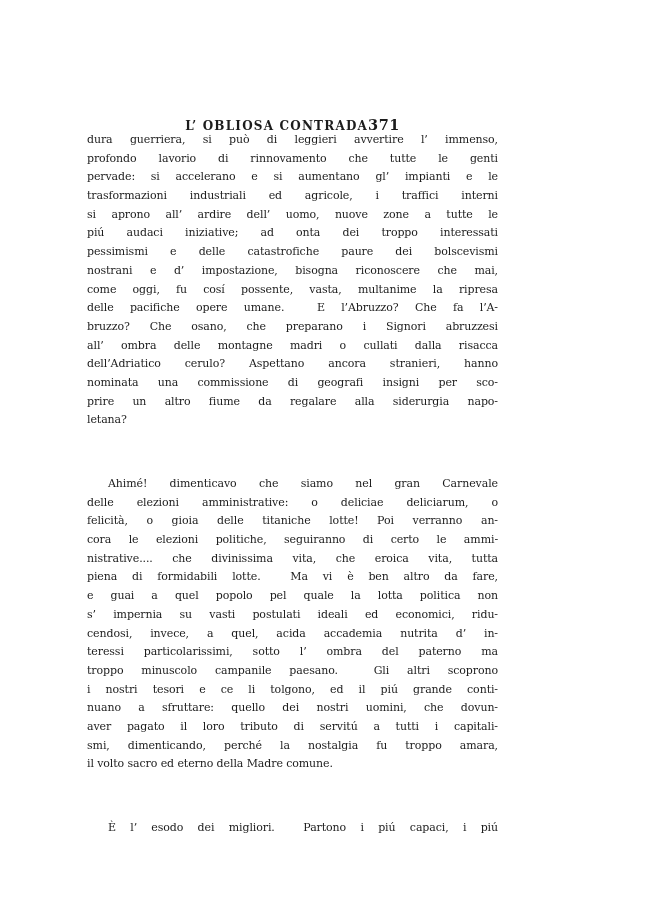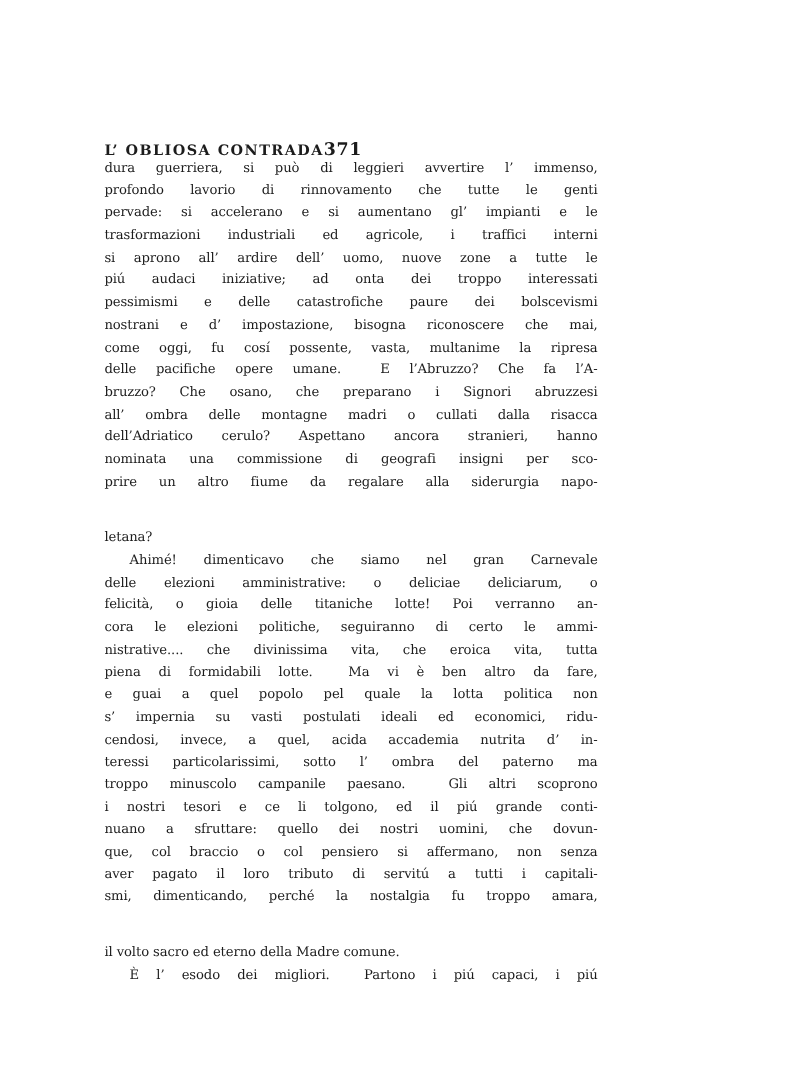--- a/index.html
+++ b/index.html
@@ -15,21 +15,21 @@
     font-family: "DejaVu Serif", serif;
     color: #1c1c1c;
     overflow: hidden;
   }
   .header {
     position: absolute;
     left: 87px;
     top: 103px;
     width: 411px;
     display: flex;
-    justify-content: flex-start;
+    justify-content: center;
     align-items: baseline;
   }
   .running-title {
     font-size: 12px;
     font-weight: bold;
     letter-spacing: 1.2px;
     white-space: nowrap;
   }
   .page-number {
     font-size: 14.5px;
@@ -49,24 +49,24 @@
   .line {
     text-align: justify;
     text-align-last: justify;
     white-space: nowrap;
     height: 18.7px;
     overflow: visible;
   }
   .line.no-justify {
     text-align: left;
     text-align-last: left;
-    margin-top: 28px;
   }
   .line.indent {
     text-indent: 21px;
+    margin-top: 45px;
   }
 </style>
 </head>
 <body>
 
 <div class="page">
   <div class="header">
     <span class="running-title">L’ OBLIOSA CONTRADA</span>
     <span class="page-number">371</span>
   </div>
@@ -93,19 +93,18 @@
       <div class="line">cora le elezioni politiche, seguiranno di certo le ammi-</div>
       <div class="line">nistrative.... che divinissima vita, che eroica vita, tutta</div>
       <div class="line">piena di formidabili lotte.&nbsp; Ma vi è ben altro da fare,</div>
       <div class="line">e guai a quel popolo pel quale la lotta politica non</div>
       <div class="line">s’ impernia su vasti postulati ideali ed economici, ridu-</div>
       <div class="line">cendosi, invece, a quel, acida accademia nutrita d’ in-</div>
       <div class="line">teressi particolarissimi, sotto l’ ombra del paterno ma</div>
       <div class="line">troppo minuscolo campanile paesano.&nbsp; Gli altri scoprono</div>
       <div class="line">i nostri tesori e ce li tolgono, ed il piú grande conti-</div>
       <div class="line">nuano a sfruttare: quello dei nostri uomini, che dovun-</div>
-      <div class="line">que, col braccio o col pensiero si affermano, non senza</div>
       <div class="line">aver pagato il loro tributo di servitú a tutti i capitali-</div>
       <div class="line">smi, dimenticando, perché la nostalgia fu troppo amara,</div>
       <div class="line no-justify">il volto sacro ed eterno della Madre comune.</div>
       <div class="line indent">È l’ esodo dei migliori.&nbsp; Partono i piú capaci, i piú</div>
     </div>
 </div>
 
 </body></html>

